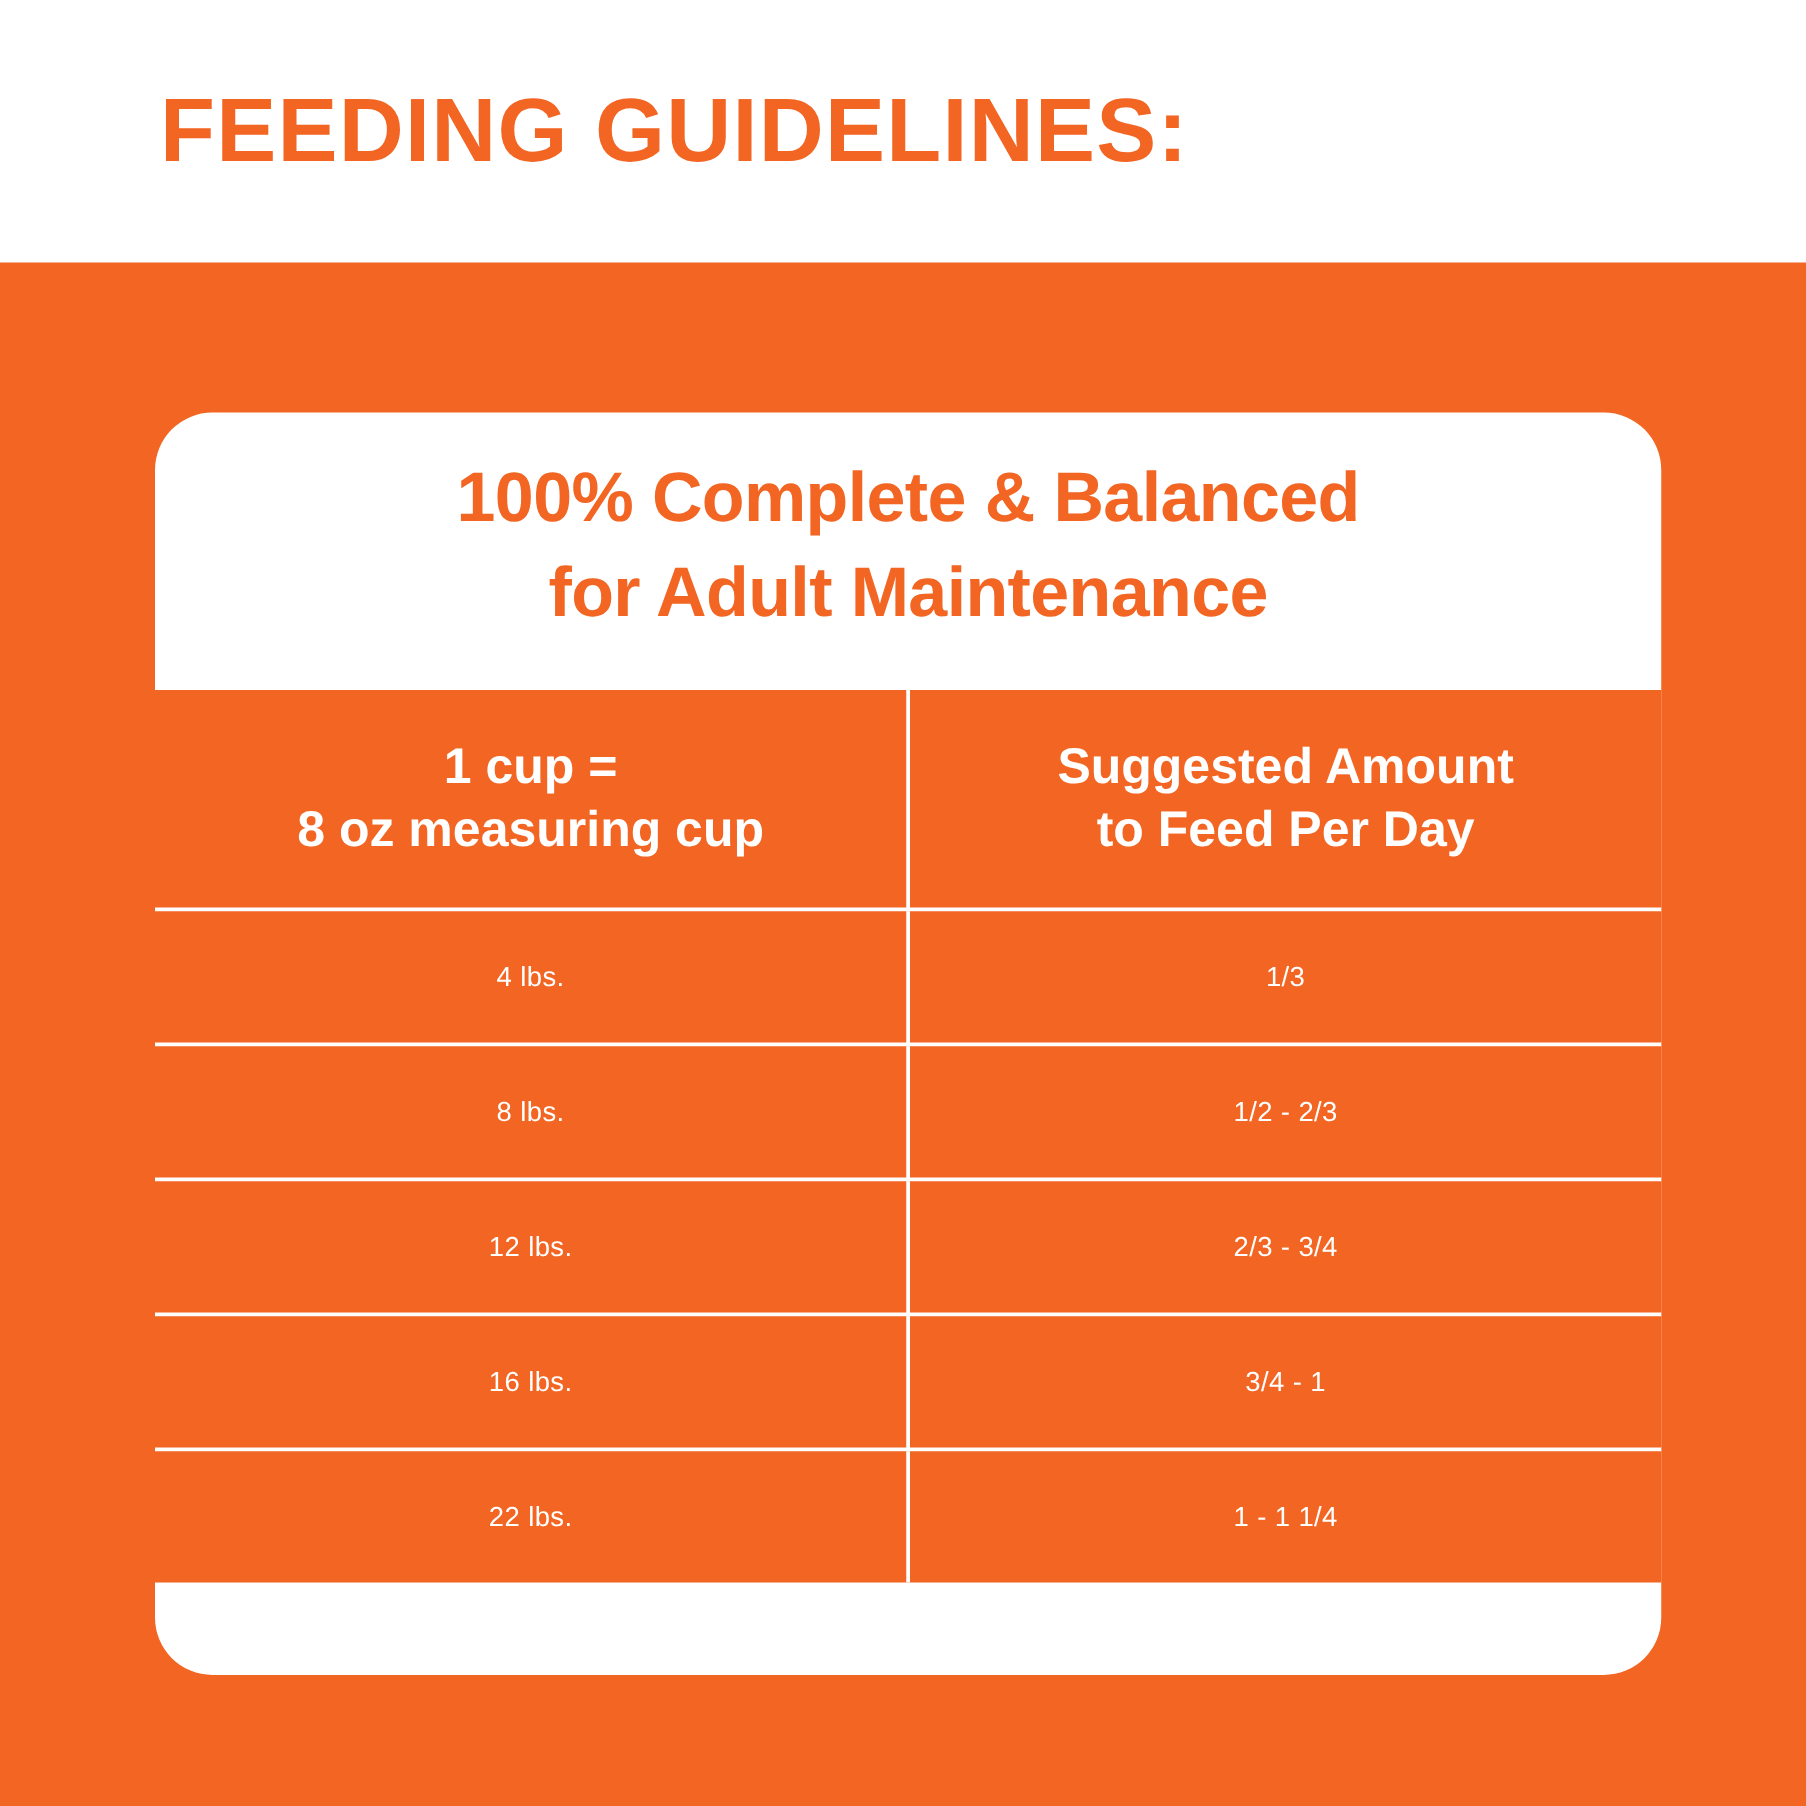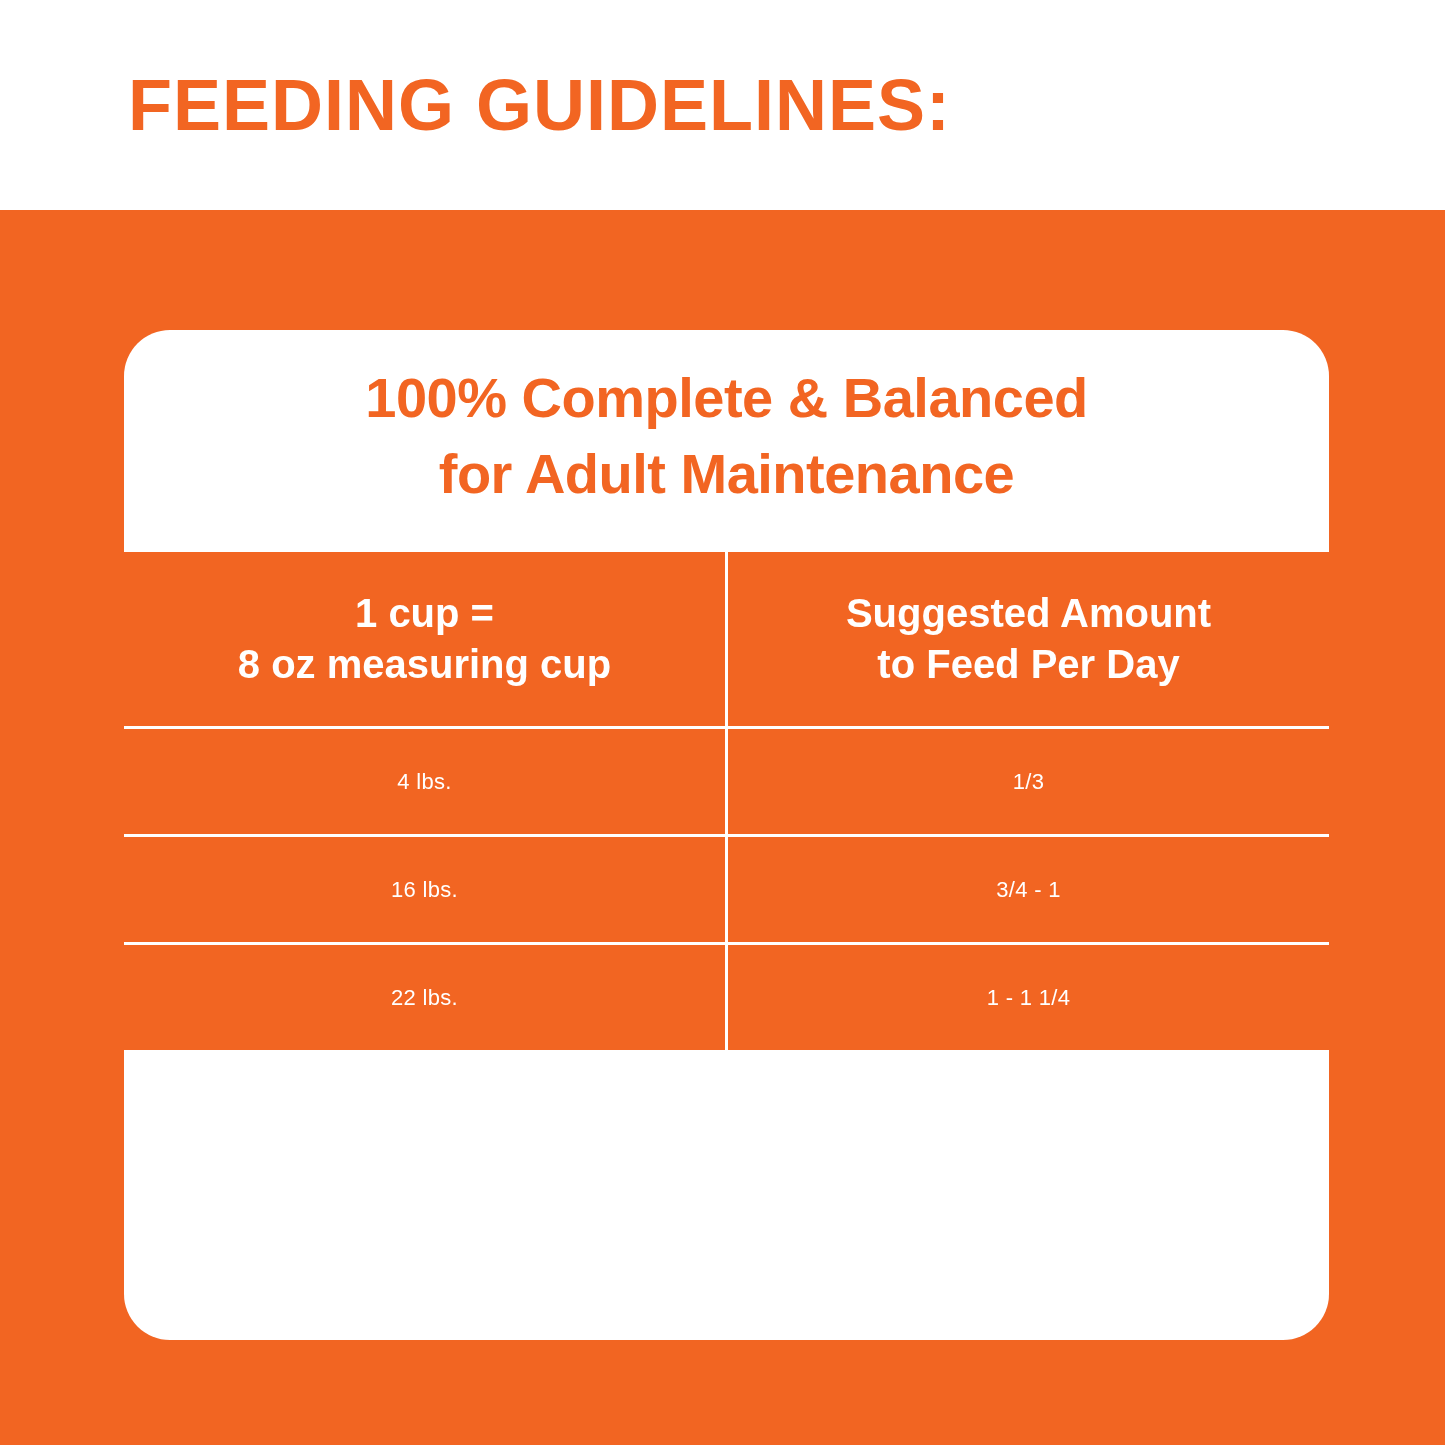--- a/index.html
+++ b/index.html
@@ -154,20 +154,28 @@
           <td class="th-big last-col">
             <span class="nowrap-line">Suggested Amount</span>
             <span class="nowrap-line">to Feed Per Day</span>
           </td>
         </tr>
         <tr>
           <td class="td-cell first-col">4 lbs.</td>
           <td class="td-cell last-col">1/3</td>
         </tr>
         <tr>
+          <td class="td-cell first-col">8 lbs.</td>
+          <td class="td-cell last-col">1/2 - 2/3</td>
+        </tr>
+        <tr>
+          <td class="td-cell first-col">12 lbs.</td>
+          <td class="td-cell last-col">2/3 - 3/4</td>
+        </tr>
+        <tr>
           <td class="td-cell first-col">16 lbs.</td>
           <td class="td-cell last-col">3/4 - 1</td>
         </tr>
         <tr class="last-row">
           <td class="td-cell first-col">22 lbs.</td>
           <td class="td-cell last-col">1 - 1 1/4</td>
         </tr>
       </tbody>
         </table>
 

